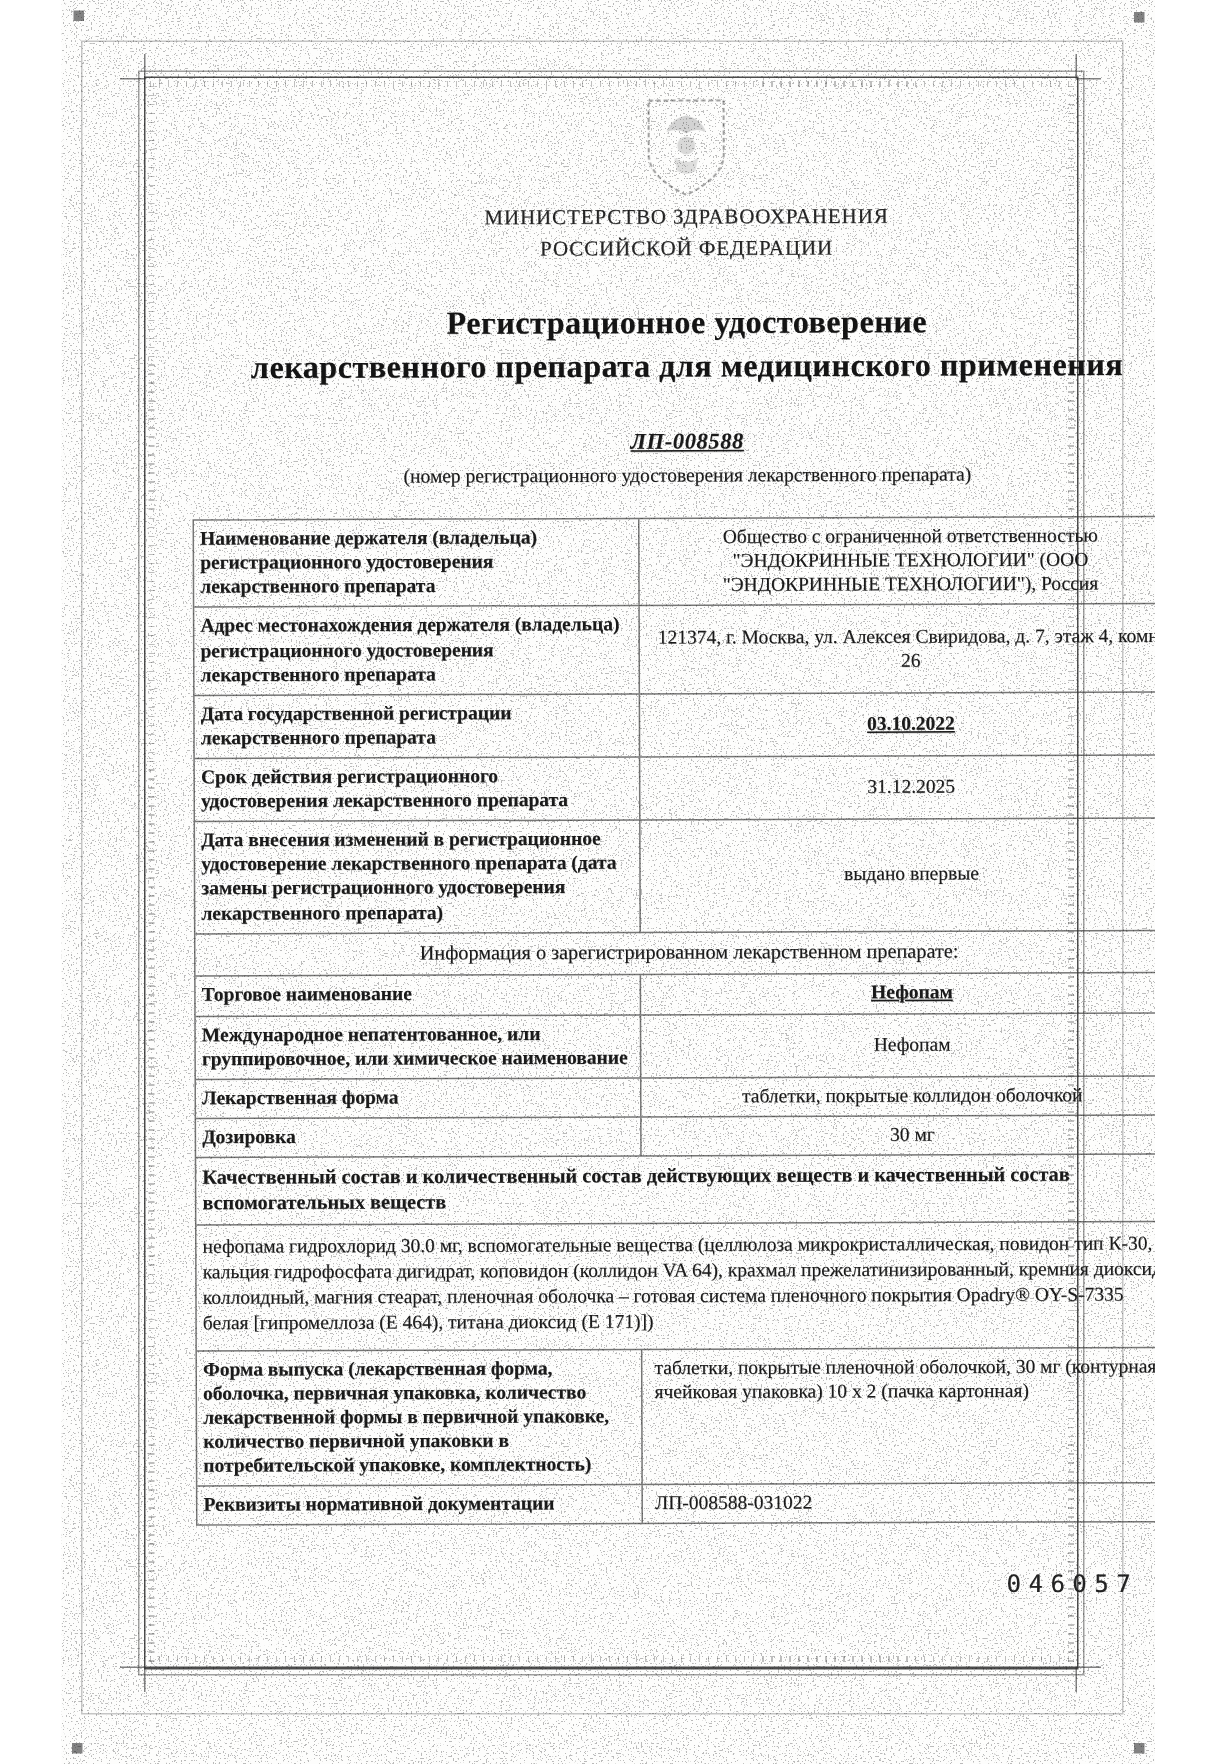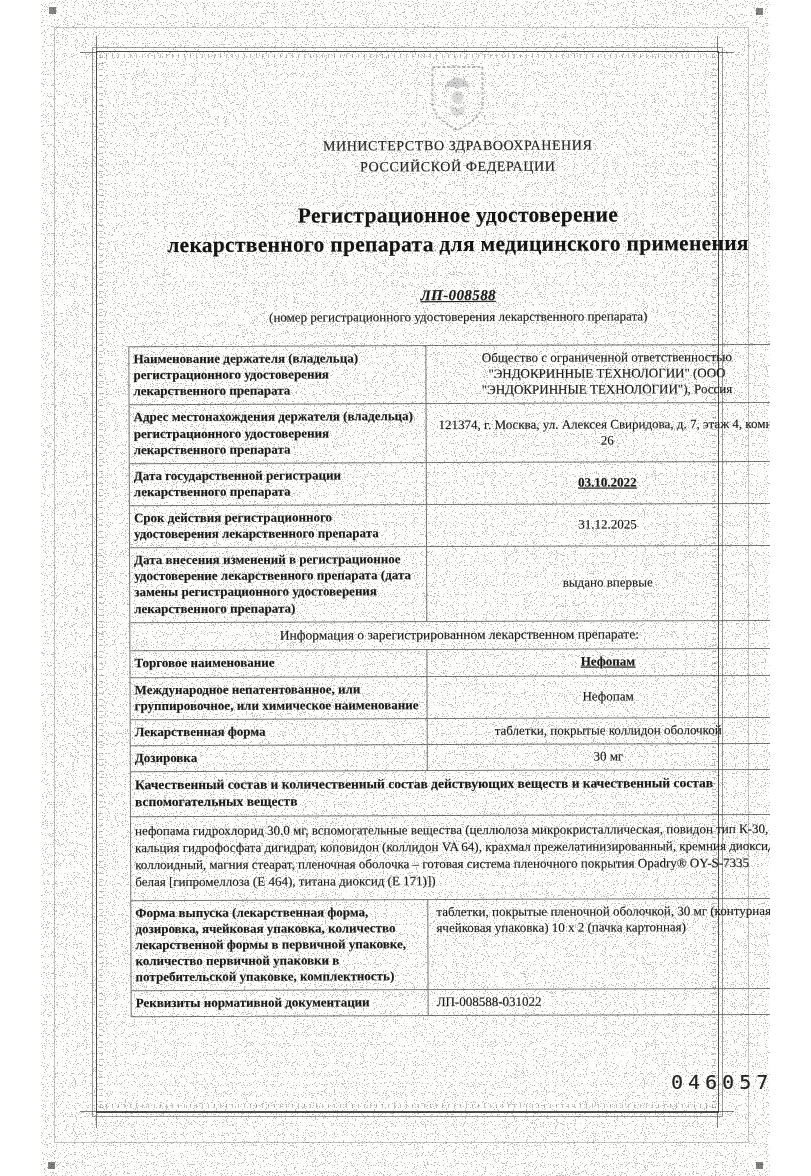--- a/index.html
+++ b/index.html
@@ -101,23 +101,22 @@
     padding: 4px 8px 5px 4px;
   }
   .comp-body {
     font-size: 13px; line-height: 1.3;
     padding: 6px 10px 9px 4px;
   }
 
   .serial {
     position: absolute; left: 630px; top: 1046px;
     font-family: "DejaVu Sans Mono", "Liberation Mono", monospace;
-    font-size: 20px; letter-spacing: 5px; color: #242424;
+    font-size: 16px; letter-spacing: 5px; color: #242424;
     text-shadow: 0.3px 0.3px 0.4px rgba(10,10,10,.4);
-    margin-top: 24px;
   }
 
   .noise {
     position: absolute; inset: 0; pointer-events: none; z-index: 9;
   }
 </style>
 </head>
 <body>
 
 <div class="page">
@@ -230,21 +229,21 @@
 
       <div class="trow full">
         <div class="cell comp-header">Качественный состав и количественный состав действующих веществ и качественный состав вспомогательных веществ</div>
       </div>
 
       <div class="trow full">
         <div class="cell comp-body">нефопама гидрохлорид 30.0 мг, вспомогательные вещества (целлюлоза микрокристаллическая, повидон тип К-30, кальция гидрофосфата дигидрат, коповидон (коллидон VA 64), крахмал прежелатинизированный, кремния диоксид коллоидный, магния стеарат, пленочная оболочка – готовая система пленочного покрытия Opadry® OY-S-7335 белая [гипромеллоза (Е 464), титана диоксид (Е 171)])</div>
       </div>
 
       <div class="trow leftval">
-        <div class="cell label">Форма выпуска (лекарственная форма, дозировка, ячейковая упаковка, количество лекарственной формы в первичной упаковке, количество первичной упаковки в потребительской упаковке, комплектность)</div>
+        <div class="cell label">Форма выпуска (лекарственная форма, оболочка, первичная упаковка, количество лекарственной формы в первичной упаковке, количество первичной упаковки в потребительской упаковке, комплектность)</div>
         <div class="cell value">
           <span>таблетки, покрытые пленочной оболочкой, 30 мг (контурная ячейковая упаковка) 10 х 2 (пачка картонная)</span>
         </div>
       </div>
 
       <div class="trow leftval">
         <div class="cell label">Реквизиты нормативной документации</div>
         <div class="cell value">
           <span>ЛП-008588-031022</span>
         </div>

